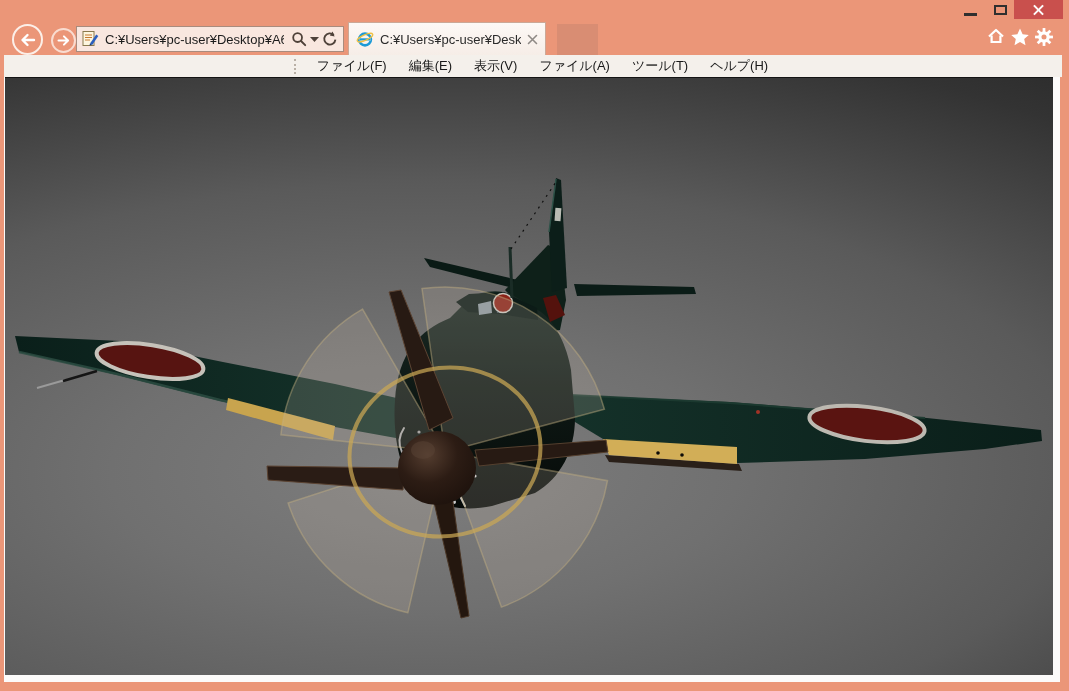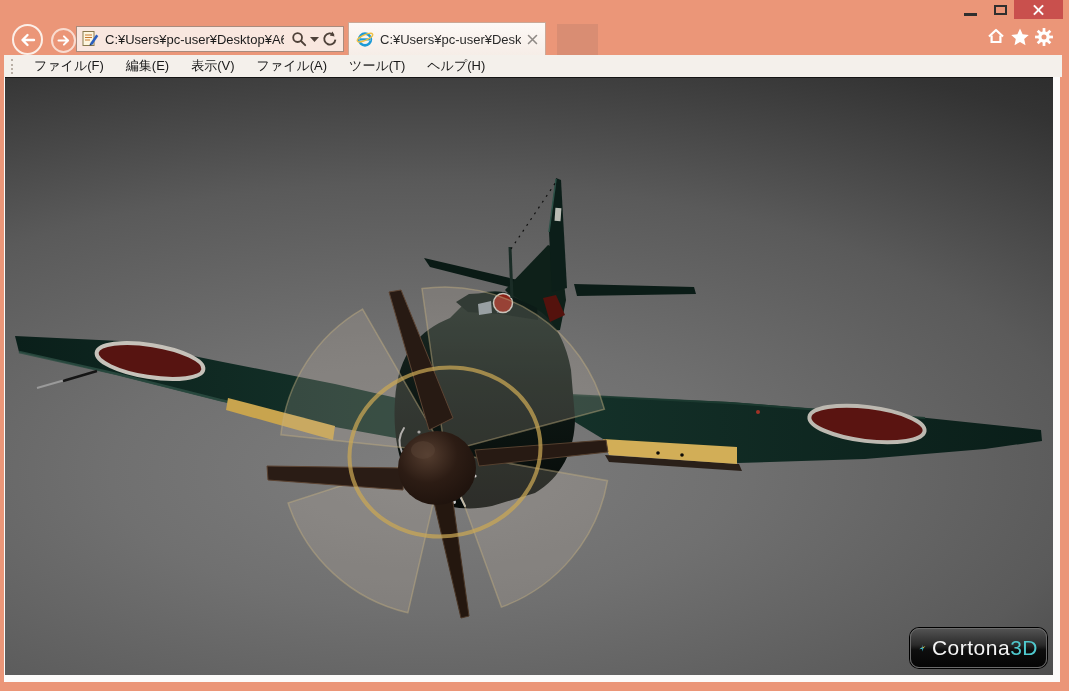--- a/index.html
+++ b/index.html
@@ -34,21 +34,21 @@
   .xbars { position:relative; width:13px; height:13px; }
   .xbars i { position:absolute; left:0; top:5.5px; width:13px; height:2px; background:#FDFDFD; }
   .xbars i:first-child { transform:rotate(45deg); }
   .xbars i:last-child  { transform:rotate(-45deg); }
 
   .quick { position:absolute; top:27px; display:flex; align-items:center; cursor:pointer; }
   .q-home { left:987px; } .q-star { left:1010px; } .q-gear { left:1034px; }
 
   
   .menubar { position:absolute; left:4px; top:55px; width:1058px; height:22px;
-      background:#F4F0EB; display:flex; align-items:center; }
+      background:#F4F0EB; display:flex; align-items:center;justify-content:center; }
   .grip { width:3px; height:15px; border-left:2px dotted #B9B0A6; margin:0 9px 0 7px; }
   .menu-item { font-size:13px; color:#191919; padding:0 11px; cursor:pointer; white-space:nowrap; }
 
   
   .pagebg { position:absolute; left:4px; top:77px; width:1056px; height:605px; background:#FCFBFA; }
   .viewport { position:absolute; left:5px; top:77px; width:1048px; height:598px;
       border-top:1px solid #141414; cursor:grab;
       background:radial-gradient(115% 88% at 40% 66%, #7E7E7E 0%, #707070 26%, #5A5A5A 55%, #333333 85%, #272727 100%); }
   .scene { position:absolute; left:0; top:0; width:1048px; height:597px; }
 
@@ -256,25 +256,13 @@
 
     <ellipse cx="440" cy="374" rx="96" ry="84" transform="rotate(-12 440 374)" fill="none" stroke="rgba(203,168,84,0.72)" stroke-width="4"></ellipse>
 
     <g>
       <line x1="32" y1="310" x2="60" y2="302" stroke="#9A9A9A" stroke-width="2"></line>
       <line x1="58" y1="303" x2="92" y2="293" stroke="#151515" stroke-width="2.5"></line>
     </g>
     <line x1="506" y1="171" x2="551" y2="104" stroke="#0F0F0F" stroke-width="1.2" stroke-dasharray="2 5"></line>
   </svg>
 
-  <div class="badge">
-    <svg width="30" height="30" viewBox="0 0 30 30">
-      <g transform="rotate(-8 15 15)">
-        <polygon points="1,19 15,11 14,18" fill="#4FD0DE"></polygon>
-        <polygon points="17,0 12.5,16 19,13.5" fill="#16344E"></polygon>
-        <polygon points="17.2,0.5 14,15 16.2,14.2" fill="#E8F6FA" opacity=".9"></polygon>
-        <polygon points="29,8.5 14.5,12.5 17,18" fill="#D9D44F"></polygon>
-        <polygon points="13,29.5 12.5,14 19,16.5" fill="#2BA9BC"></polygon>
-      </g>
-    </svg>
-    <div class="badge-text"><span>Cortona</span><span class="accent">3D</span></div>
-  </div>
 </div>
 
 </body></html>

